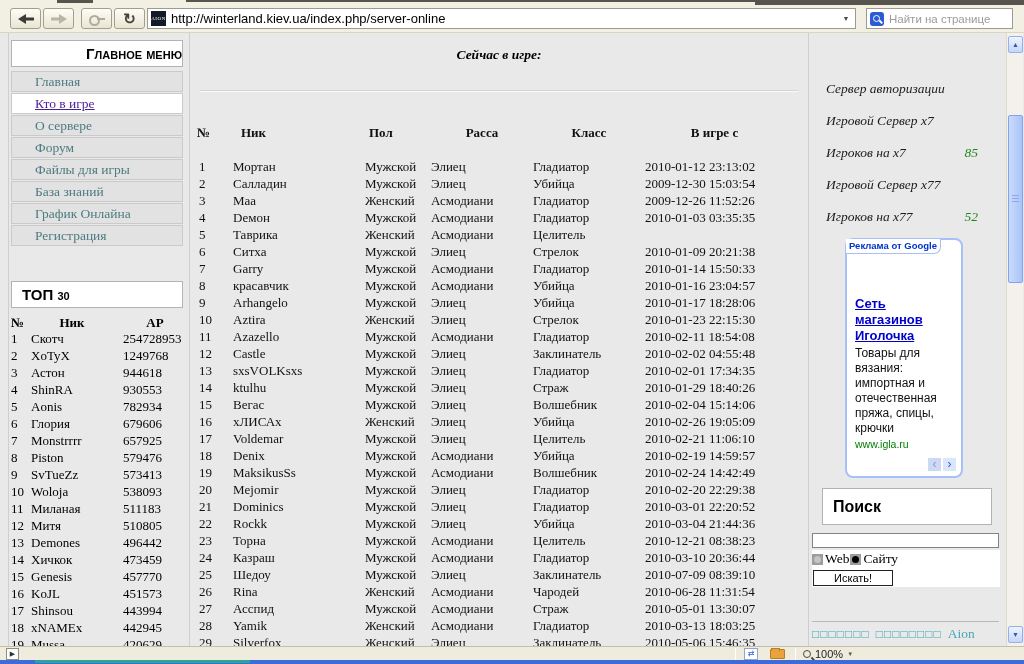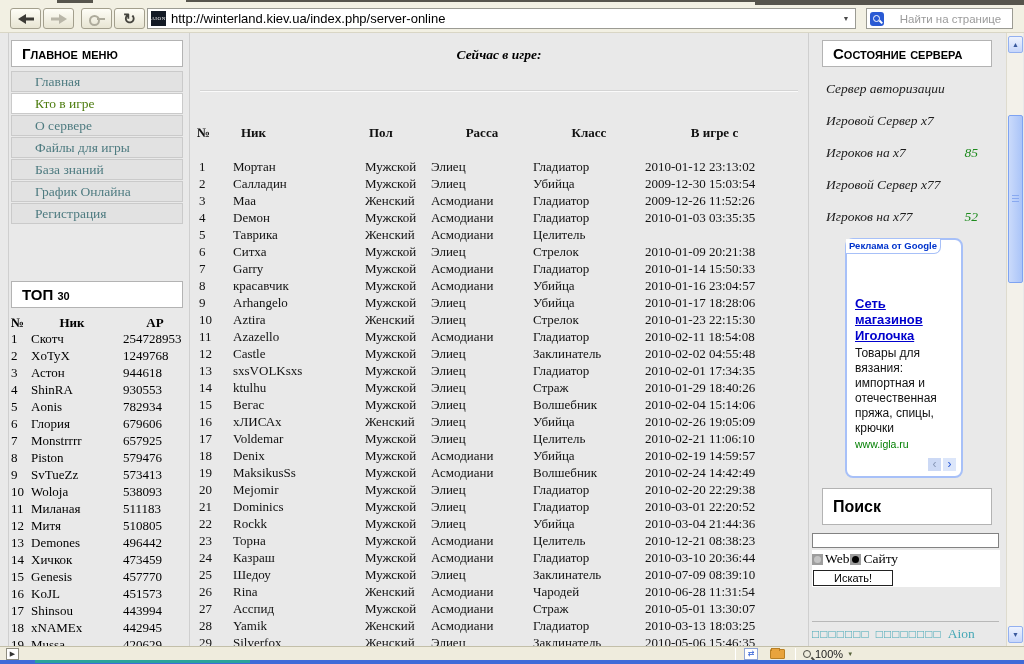--- a/index.html
+++ b/index.html
@@ -39,42 +39,42 @@
   .url-drop { width:18px; text-align:center; font-size:7px; color:#4a4a4a; cursor:pointer; }
 
   .findbox { position:absolute; left:866px; top:8px; width:147px; height:21px;
              background:#fff; border:1px solid #9b9b93; display:flex; align-items:center; }
   .find-icon { width:14px; height:14px; background:#2a5ad4; border-radius:3px;
                margin:0 5px 0 3px; position:relative; flex:none; }
   .find-icon::before { content:''; position:absolute; left:3px; top:3px; width:5px; height:5px;
                        border:1.5px solid #fff; border-radius:50%; }
   .find-icon::after  { content:''; position:absolute; left:8.5px; top:9px; width:4px; height:1.5px;
                        background:#fff; transform:rotate(45deg); }
-  .find-input { flex:1; min-width:0; border:none; outline:none; font-size:11.5px; color:#555;text-align:center; }
+  .find-input { flex:1; min-width:0; border:none; outline:none; font-size:11.5px; color:#555; }
   .find-input::placeholder { color:#9b9b9b; }
 
   
   .page { position:absolute; top:33px; left:0; width:1024px; height:613px; background:#e9e9e9; }
 
   .col-left  { position:absolute; left:8px;   top:0; width:180px; height:613px;
                border-left:1px solid #cfcfcf; overflow:hidden; }
   .col-main  { position:absolute; left:189px; top:0; width:620px; height:613px;
                border-left:1px solid #cfcfcf; border-right:1px solid #cfcfcf; overflow:hidden; }
   .col-right { position:absolute; left:811px; top:0; width:194px; height:613px; overflow:hidden; }
 
   .panel-head { background:#fff; border:1px solid #b3b3b3; font-weight:bold; font-size:15px;
                 font-variant:small-caps; padding-left:10px; color:#000; }
 
   
-  #lp-menu-head { position:absolute; left:2px; top:7px; width:172px; height:27px; line-height:25px; }
+  #lp-menu-head { position:absolute; left:2px; top:7px; width:172px; height:27px; line-height:25px;text-align:right; }
   .menu { position:absolute; left:2px; top:38px; width:172px; }
   .menu-item { height:21px; line-height:20px; background:#e2e2e2; border:1px solid #cacaca;
                margin-bottom:1px; padding-left:23px; cursor:pointer;
                font-family:"Liberation Serif", serif; font-size:13.5px; color:#4e7b80; }
-  .menu-item.active { background:#fff; color:#4d7c0f; }
+  .menu-item.active { background:#fff; color:#4c1d95;text-decoration:underline; }
 
   #lp-top-head { position:absolute; left:2px; top:248px; width:172px; height:27px; line-height:25px;
                  font-variant:normal; }
   #lp-top-head .big { font-weight:bold; font-size:15px; }
   #lp-top-head .small { font-weight:bold; font-size:11px; }
 
   .top-table { position:absolute; left:2px; top:281px; width:176px; height:332px; overflow:hidden;
                font-family:"Liberation Serif", serif; font-size:13px; color:#000; }
   .trow { display:grid; grid-template-columns:20px 82px auto; height:17px; line-height:17px; }
   .trow.thead { font-weight:bold; height:16px; }
@@ -228,20 +228,23 @@
         </div>
 
         <div class="menu-item active">
           <span>Кто в игре</span>
         </div>
 
         <div class="menu-item">
           <span>О сервере</span>
         </div>
 
+        <div class="menu-item">
+          <span>Форум</span>
+        </div>
 
         <div class="menu-item">
           <span>Файлы для игры</span>
         </div>
 
         <div class="menu-item">
           <span>База знаний</span>
         </div>
 
         <div class="menu-item">
@@ -652,21 +655,20 @@
           <span class="g-gender">Женский</span>
           <span class="g-race">Элиец</span>
           <span class="g-class">Заклинатель</span>
           <span class="g-since">2010-05-06 15:46:35</span>
         </div>
 
       </div>
   </div>
 
   <div class="col-right">
-    <div class="panel-head" id="rp-status-head">Состояние сервера</div>
 
     <div class="status-lines">
 
         <div class="sline">
           <span class="lbl">Сервер авторизации</span>
           <span class="val"></span>
         </div>
 
         <div class="sline">
           <span class="lbl">Игровой Сервер х7</span>

